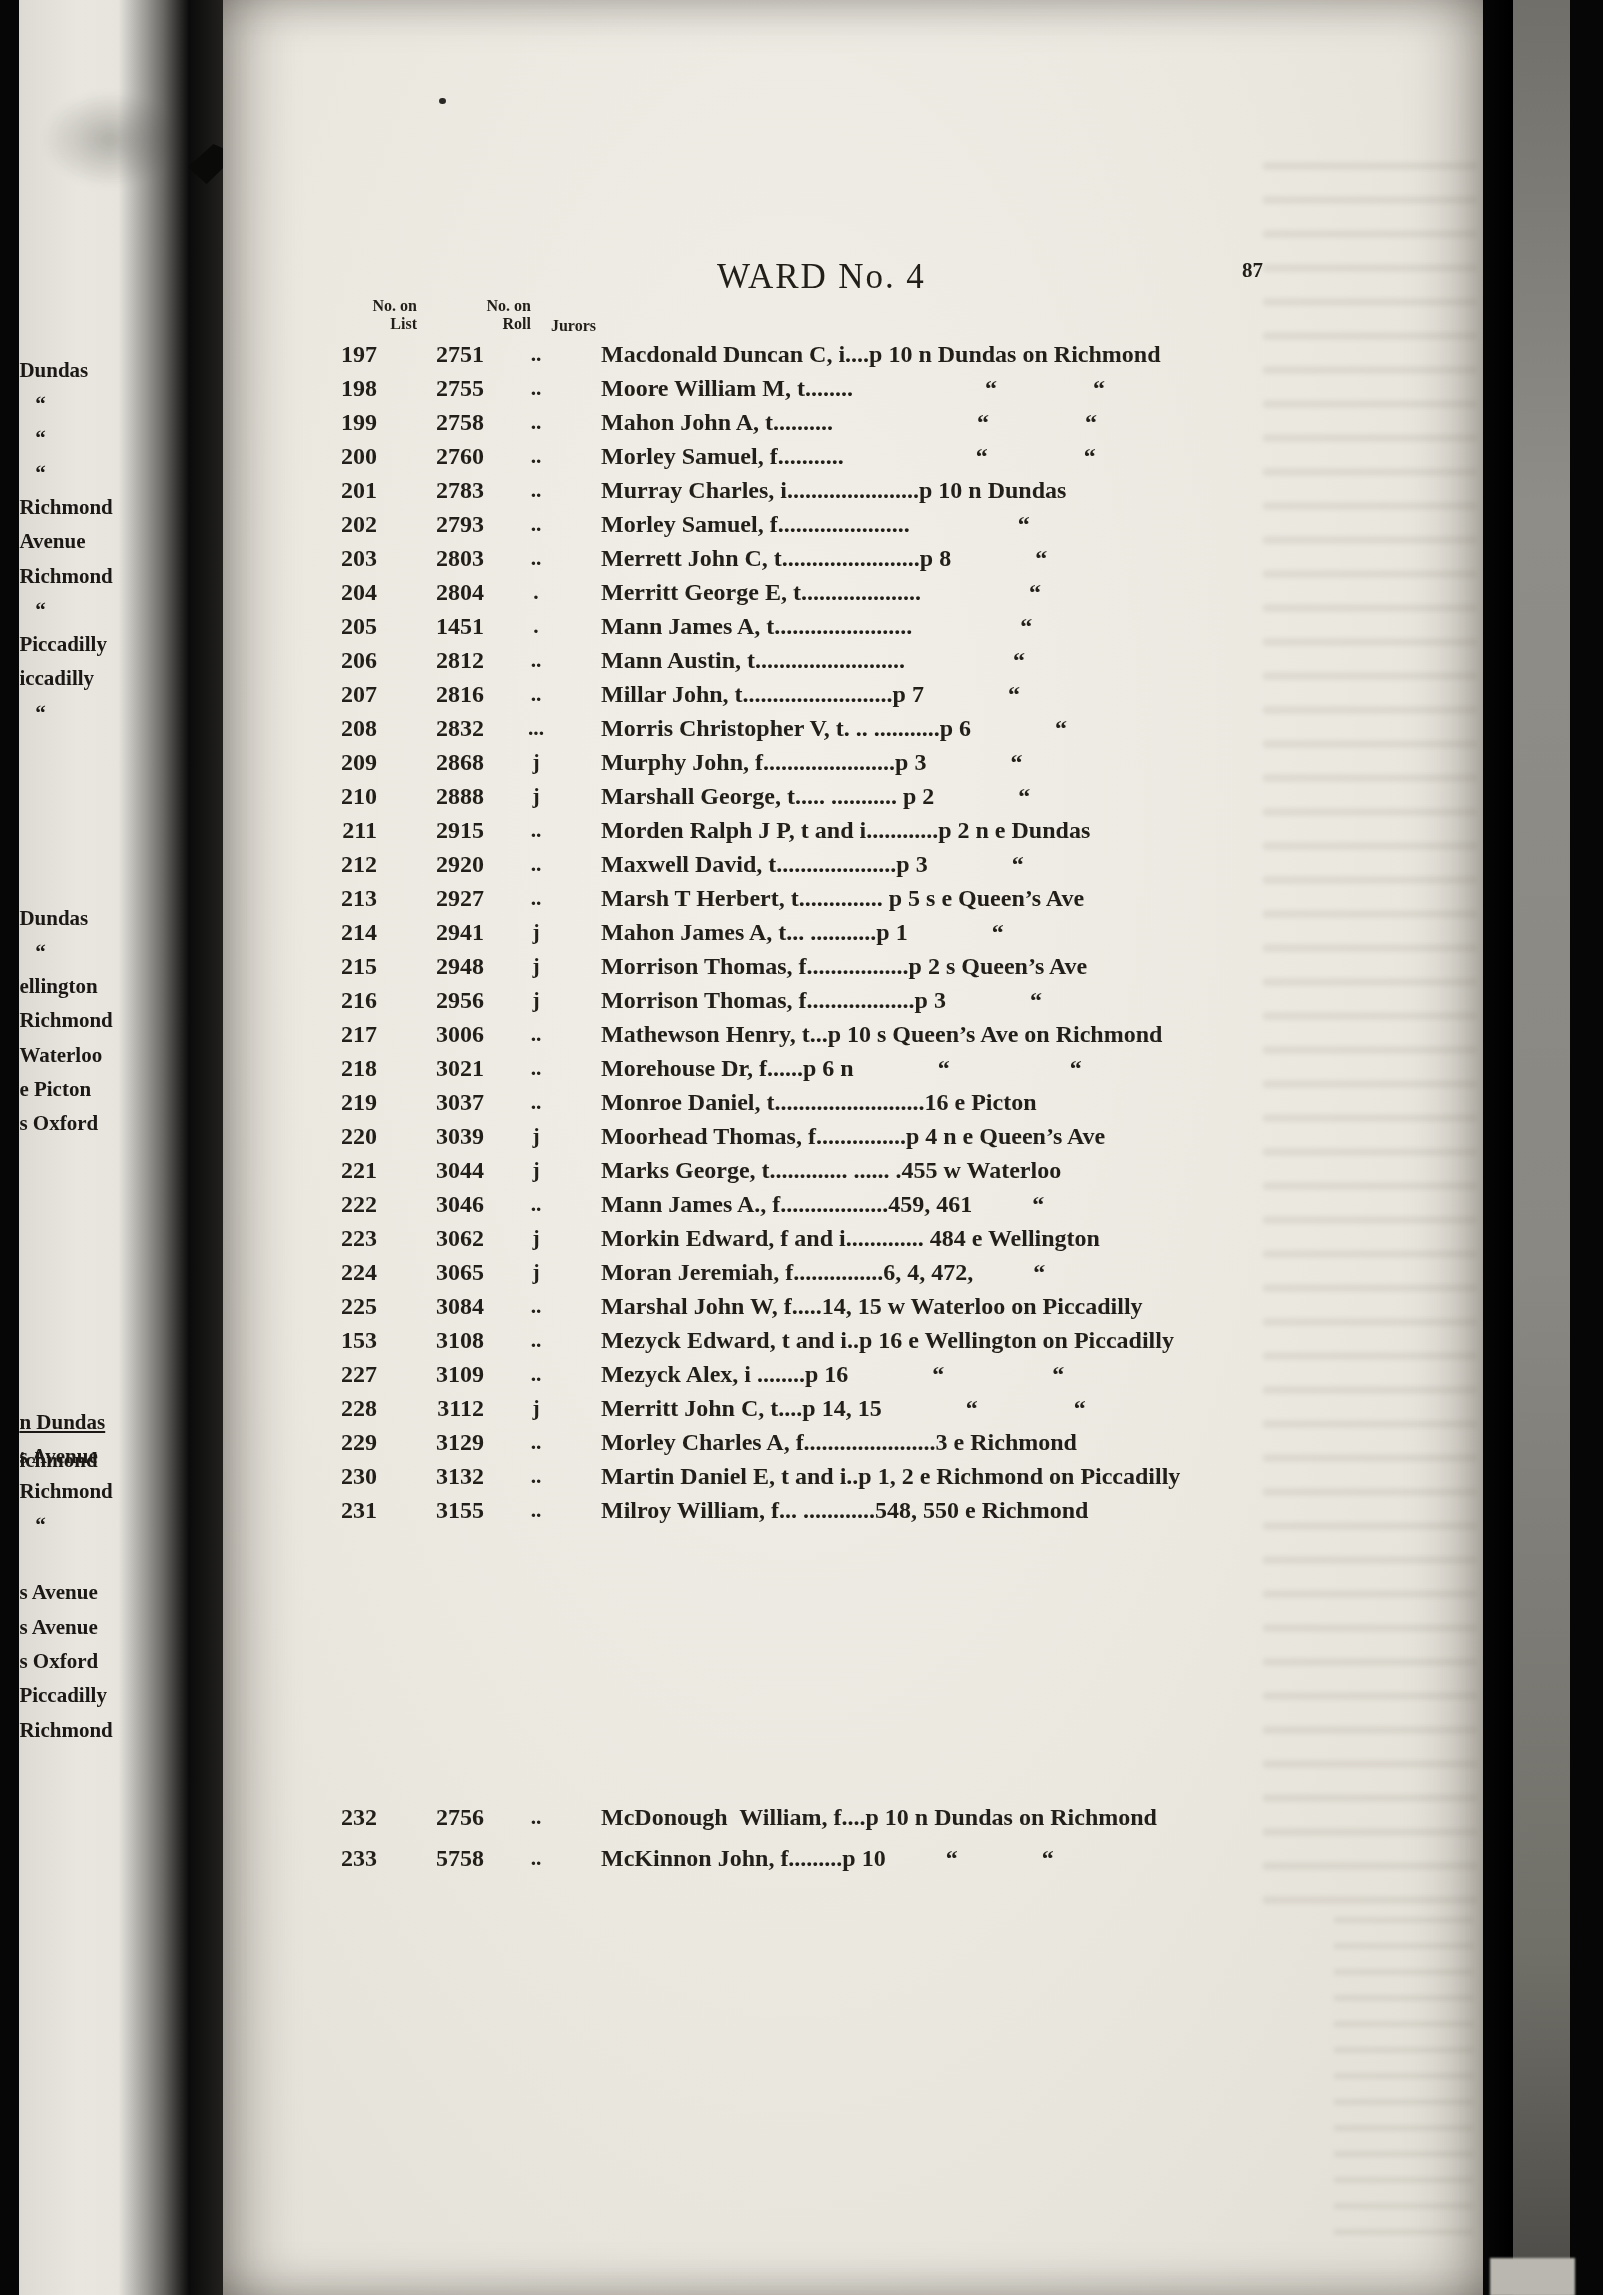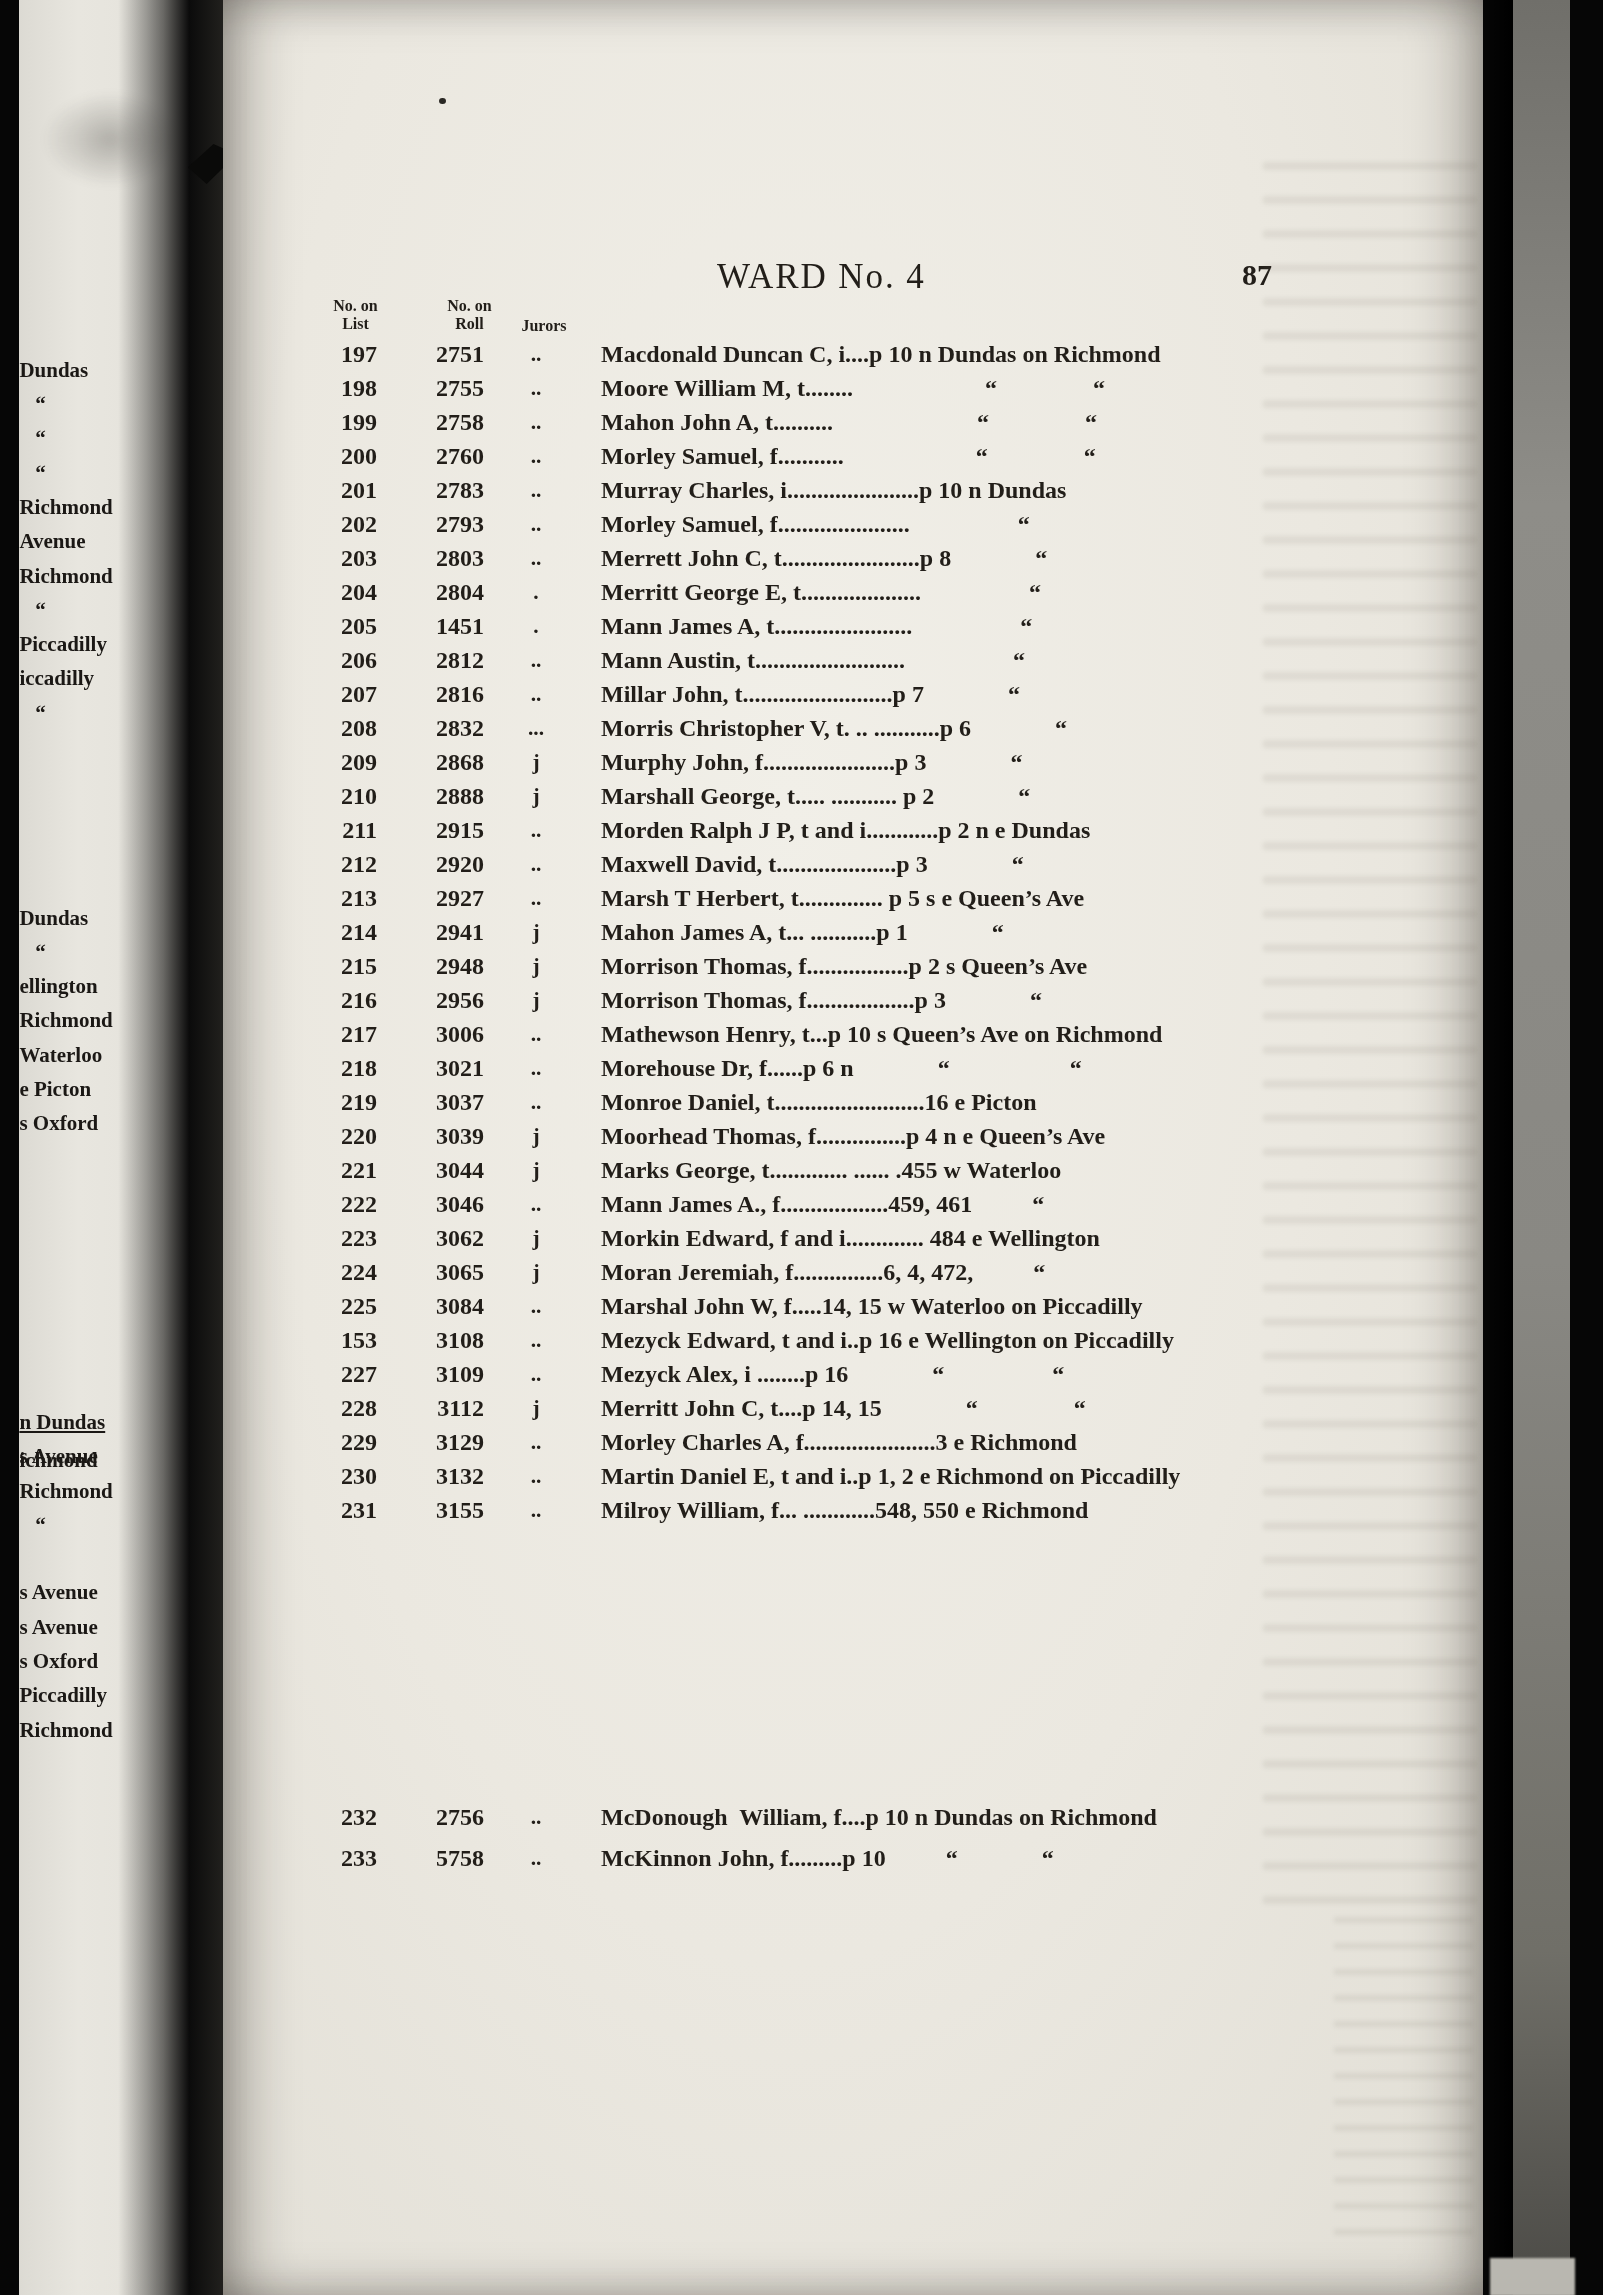--- a/index.html
+++ b/index.html
@@ -36,22 +36,22 @@
   }
   .main-page::before{
     content:"";position:absolute;inset:0;pointer-events:none;
     box-shadow:inset 45px 0 58px -29px rgba(20,16,10,.38),
                inset -45px 0 58px -29px rgba(20,16,10,.34),
                inset 0 29px 52px -26px rgba(20,16,10,.20),
                inset 0 -29px 52px -26px rgba(20,16,10,.20);
   }
   .speck{position:absolute;left:216px;top:98px;width:6.5px;height:5.8px;border-radius:50%;background:#2a2824;}
   .ward-title{position:absolute;left:494px;top:257px;font-size:35px;font-weight:400;letter-spacing:1.9px;white-space:pre;}
-  .page-number{position:absolute;left:1019px;top:258px;font-size:30px;font-weight:700;}
-  .colhead{position:absolute;font-size:16px;font-weight:700;line-height:17.5px;text-align:center;white-space:pre-line;}
+  .page-number{position:absolute;left:1019px;top:258px;font-size:21px;font-weight:700;}
+  .colhead{position:absolute;font-size:16px;font-weight:700;line-height:17.5px;text-align:right;white-space:pre-line;}
   .colhead.list{left:71px;top:297px;width:123px;}
   .colhead.roll{left:185px;top:297px;width:123px;}
   .colhead.jurors{left:269px;top:317px;width:104px;}
   .rows{position:absolute;left:57px;top:337px;width:1195px;}
   .rows-bottom{position:absolute;left:57px;top:1797px;width:1195px;}
   .trow{display:flex;align-items:center;height:34px;font-size:24px;font-weight:700;}
   .rows-bottom .trow{height:41px;}
   .c-list{width:97px;text-align:right;}
   .c-roll{width:107px;text-align:right;}
   .c-jurors{width:104px;text-align:center;font-size:21.4px;}

